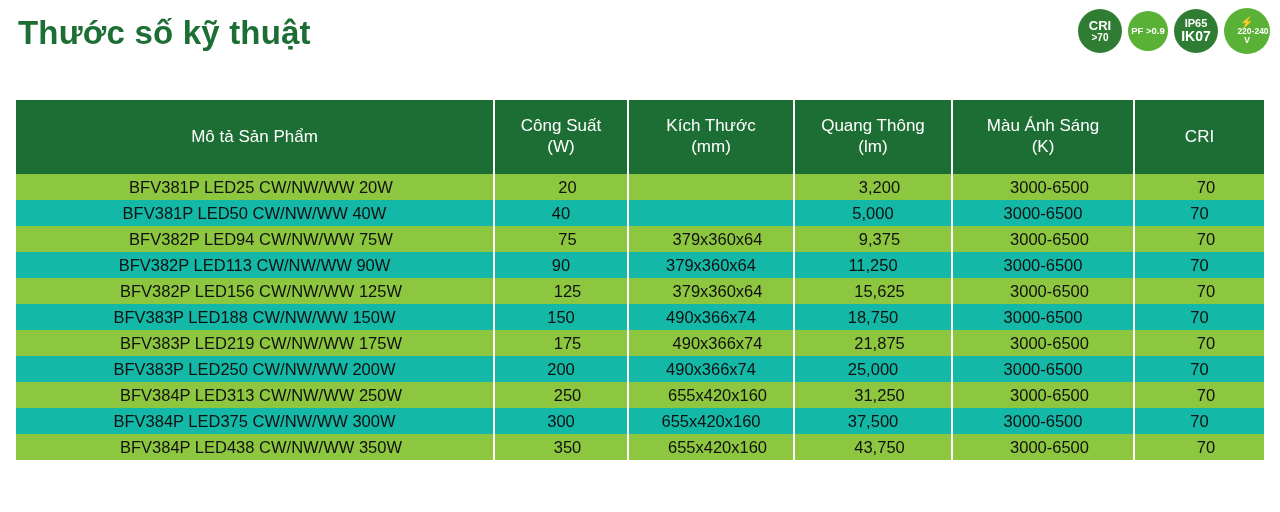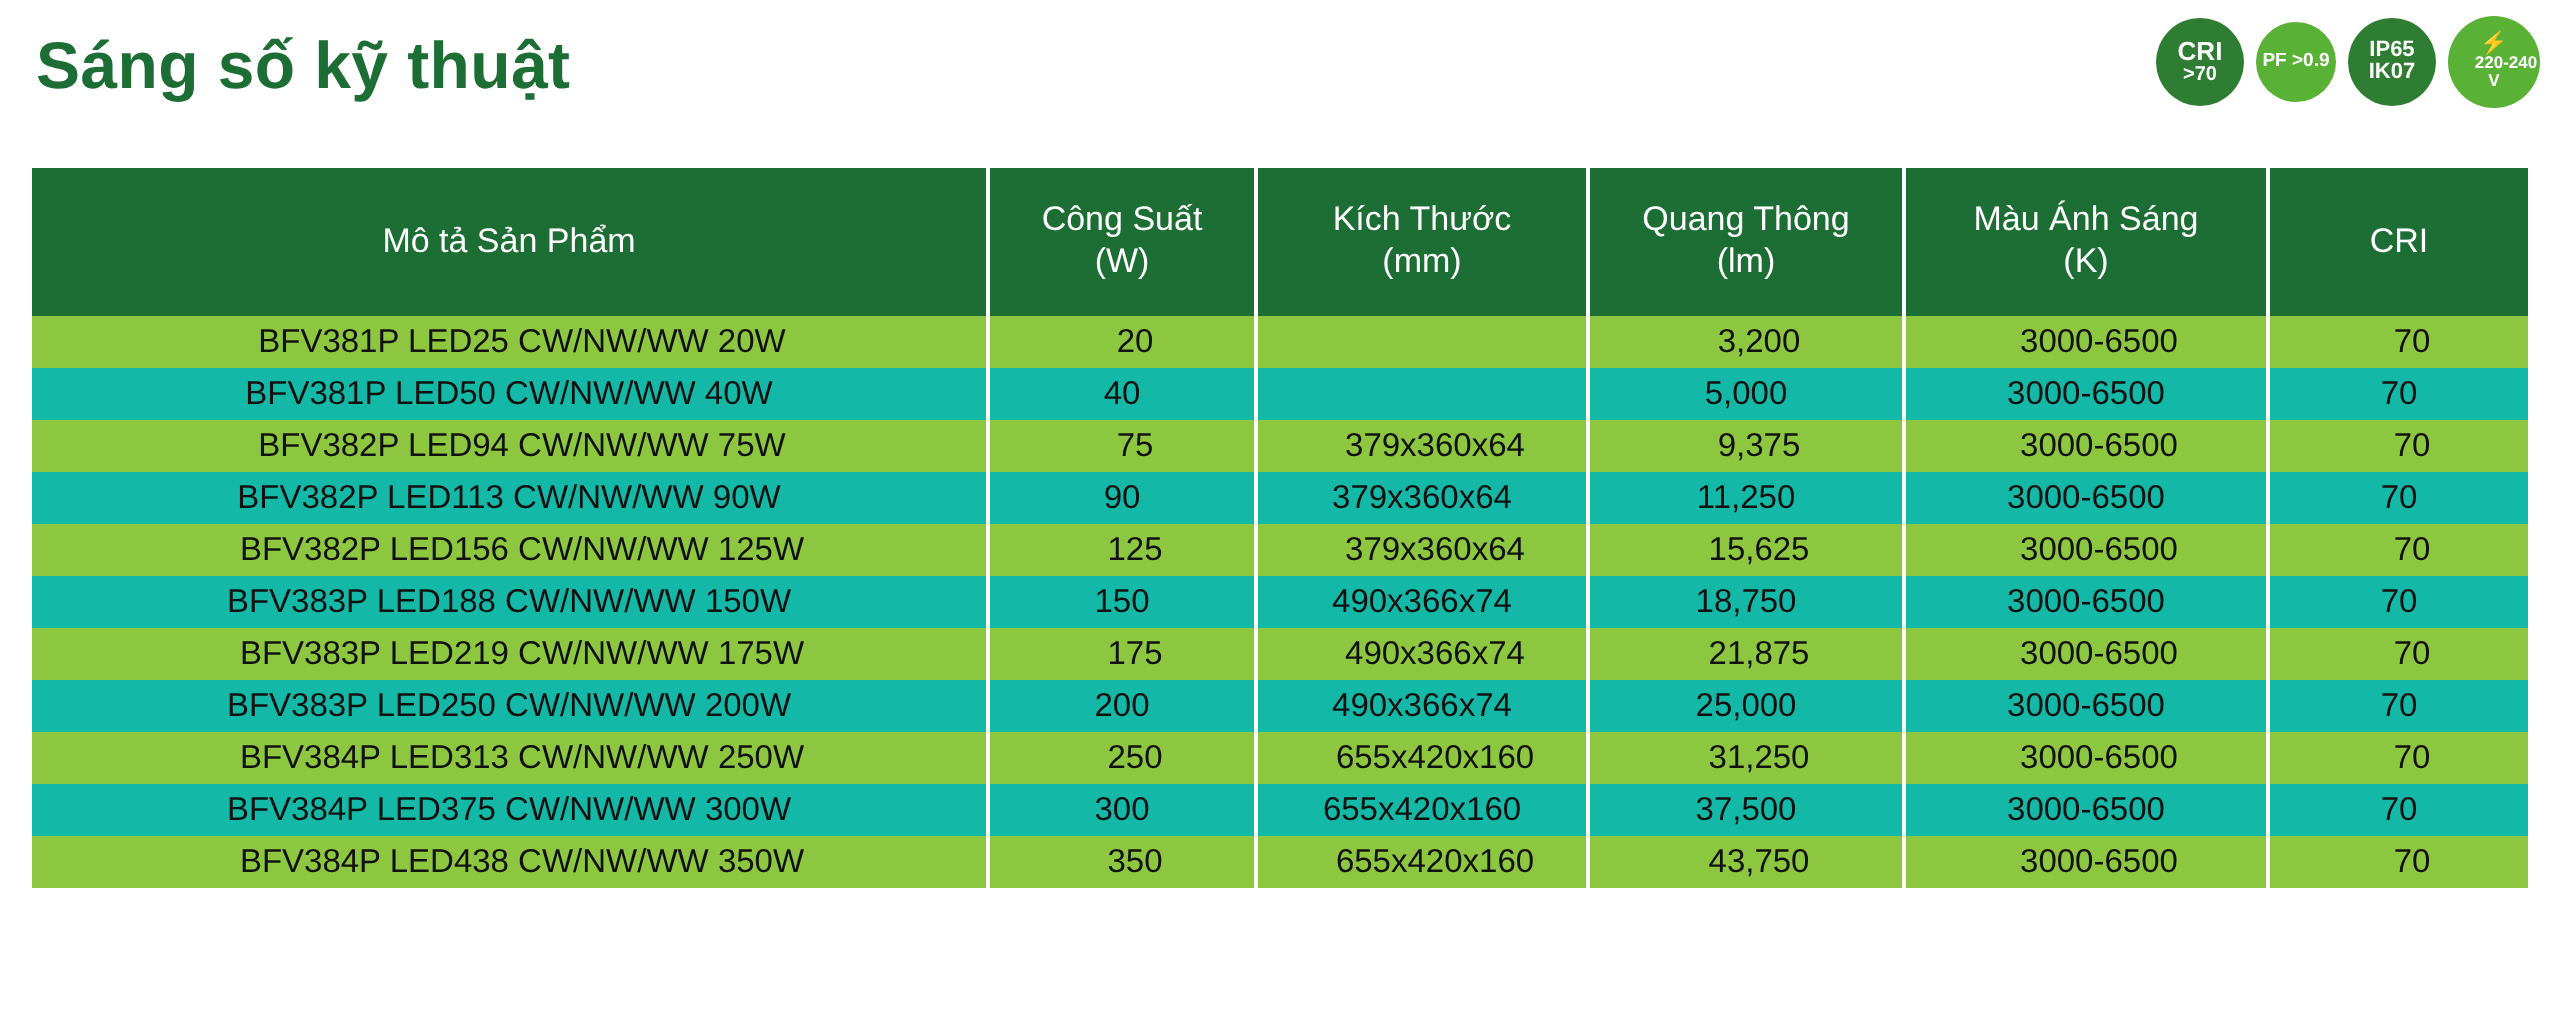--- a/index.html
+++ b/index.html
@@ -61,31 +61,31 @@
   }
   .badge .l1 { font-weight: bold; }
   .badge .l2 { font-weight: bold; }
   .badge-cri { width: 44px; height: 44px; background: #2e7d32; }
   .badge-cri .l1 { font-size: 13px; }
   .badge-cri .l2 { font-size: 10px; }
   .badge-pf { width: 40px; height: 40px; background: #59b235; }
   .badge-pf .l1 { font-size: 9.5px; }
   .badge-ip { width: 44px; height: 44px; background: #2e7d32; text-align: right; }
   .badge-ip .l1 { font-size: 11px; }
-  .badge-ip .l2 { font-size: 11px; }
+  .badge-ip .l2 { font-size: 14px; }
   .badge-volt { width: 46px; height: 46px; background: #59b235; }
   .badge-volt .l0 { font-size: 11px; line-height: 9px; }
   .badge-volt .l1 { font-size: 8.5px; margin-left: 12px; }
   .badge-volt .l2 { font-size: 8.5px; }
 
   
   .table-wrap {
     position: absolute;
     left: 16px;
-    top: 84px;
+    top: 100px;
     width: 1248px;
   }
   table {
     border-collapse: collapse;
     width: 1248px;
     table-layout: fixed;
   }
   thead th {
     background: #1d6e34;
     color: #ffffff;
@@ -122,21 +122,21 @@
   col.c3 { width: 158px; }
   col.c4 { width: 182px; }
   col.c5 { width: 130px; }
 </style>
 </head>
 <body>
 
 <div class="page">
 
   <div class="header">
-    <h1 class="page-title">Sáng số kỹ thuật</h1>
+    <h1 class="page-title">Thước số kỹ thuật</h1>
   </div>
 
   <div class="badges">
     <div class="badge badge-cri">
       <span class="l1">CRI</span>
       <span class="l2">&gt;70</span>
     </div>
     <div class="badge badge-pf">
       <span class="l1">PF &gt;0.9</span>
     </div>

